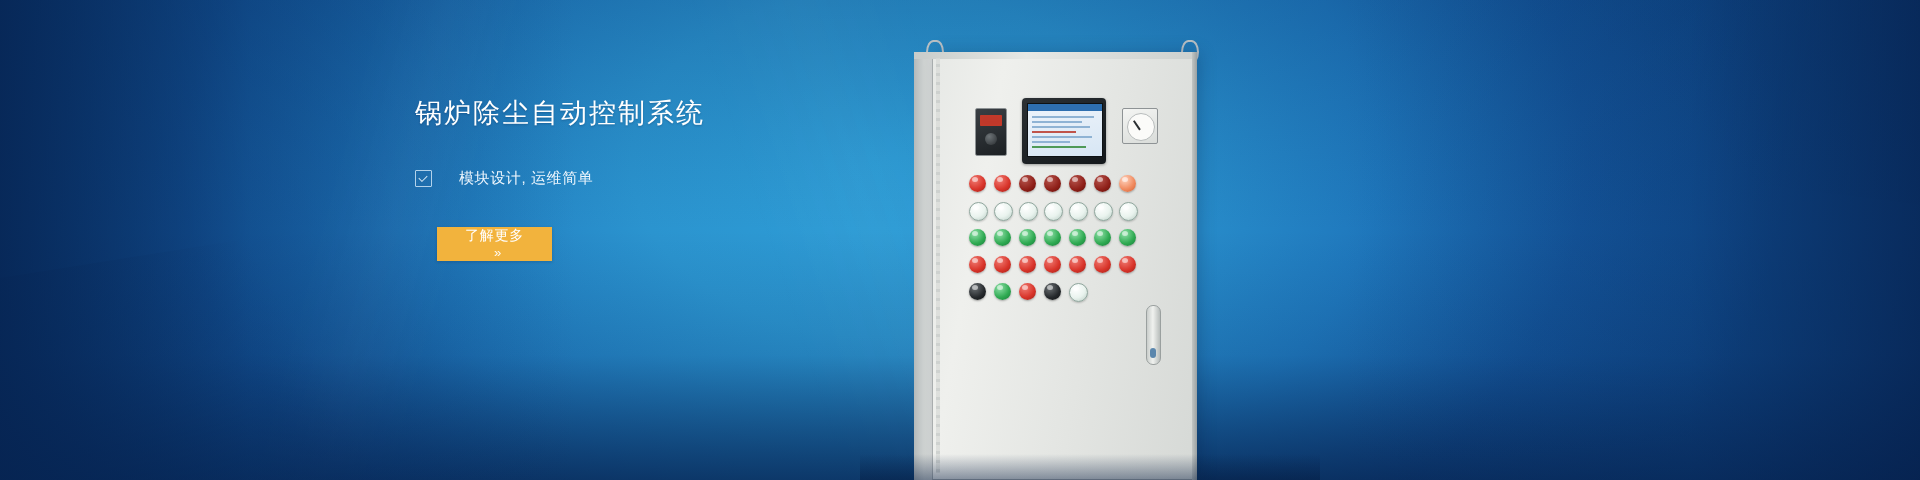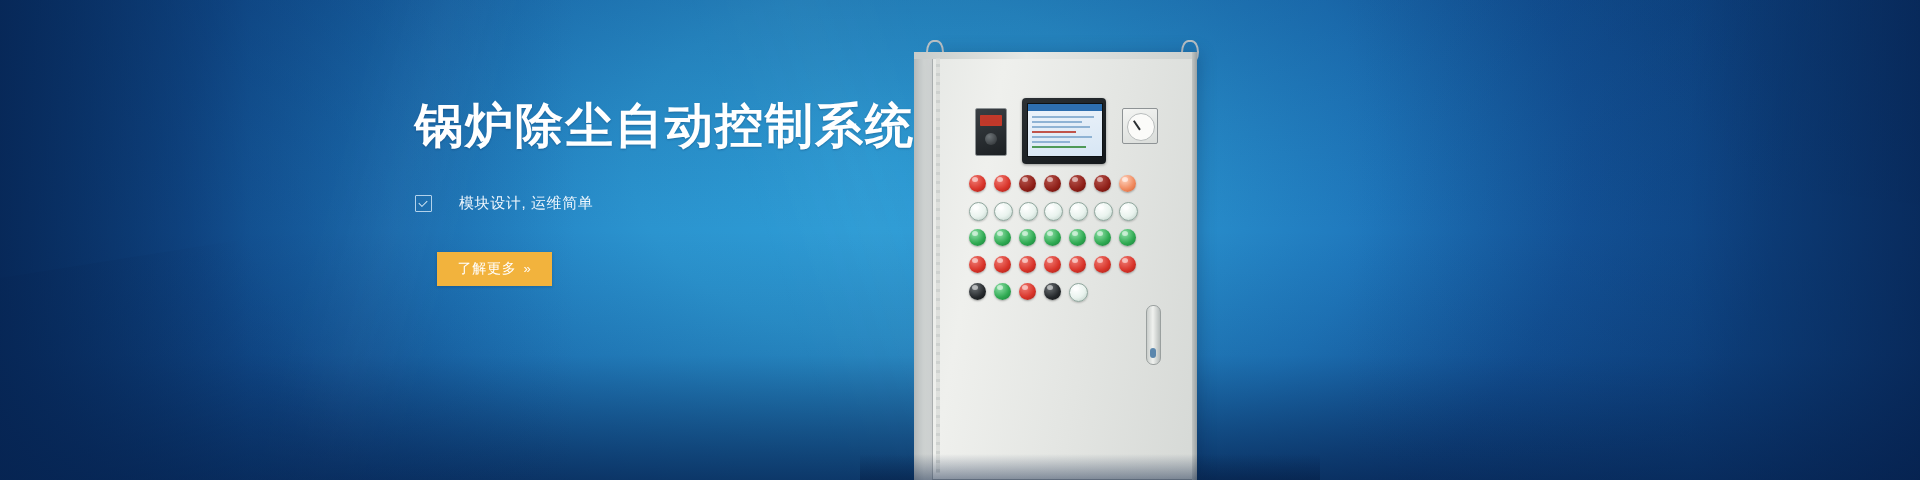--- a/index.html
+++ b/index.html
@@ -25,36 +25,36 @@
   }
   .bg-diag{position:absolute;left:-40px;bottom:-60px;width:560px;height:300px;
     background:linear-gradient(62deg, rgba(10,44,96,.55) 0%, rgba(10,44,96,0) 62%);
     transform:skewY(-9deg);}
   .bg-diag2{position:absolute;right:-60px;top:-80px;width:520px;height:260px;
     background:linear-gradient(220deg, rgba(12,58,116,.35) 0%, rgba(12,58,116,0) 65%);
     transform:skewY(7deg);}
 
   
   .content{position:absolute;left:415px;top:98px;width:560px;}
-  .title{font-size:48px;line-height:1.18;color:#ffffff;letter-spacing:2px;font-weight:700;
+  .title{font-size:27px;line-height:1.18;color:#ffffff;letter-spacing:2px;font-weight:400;
          white-space:nowrap;text-shadow:0 1px 2px rgba(0,30,70,.28);}
 
   .bullets{margin-top:30px;}
   .bullet{display:flex;align-items:center;height:24px;margin-bottom:9px;margin-top:37px;}
   .cbox{width:15px;height:15px;flex:0 0 15px;border:1px solid rgba(215,235,250,.80);
         border-radius:1px;position:relative;margin-right:27px;}
   .cbox::after{content:"";position:absolute;left:3px;top:3.5px;width:7px;height:4px;
         border-left:1.4px solid rgba(226,242,252,.92);border-bottom:1.4px solid rgba(226,242,252,.92);
         transform:rotate(-45deg);}
   .bullet-label{font-size:15px;color:#eef6fd;letter-spacing:.6px;white-space:nowrap;}
 
   .cta{display:inline-flex;align-items:center;justify-content:center;
        margin-top:27px;margin-left:22px;width:115px;height:34px;
        background:#f2b33d;color:#ffffff;font-size:14px;letter-spacing:.8px;
-       border:0;cursor:pointer;box-shadow:0 1px 3px rgba(0,25,60,.2);}
+       border:0;cursor:pointer;box-shadow:0 1px 3px rgba(0,25,60,.2);flex-direction:column;}
   .cta .chev{margin-left:7px;font-size:13px;opacity:.95;}
 
   
   .photo{position:absolute;left:900px;top:0;width:380px;height:480px;}
 
   .hook{position:absolute;width:14px;height:20px;border:2px solid #b9c0c4;border-radius:50%/60%;
         border-bottom-color:transparent;}
   .hook.h1{left:26px;top:40px;}
   .hook.h2{left:281px;top:40px;}
 

